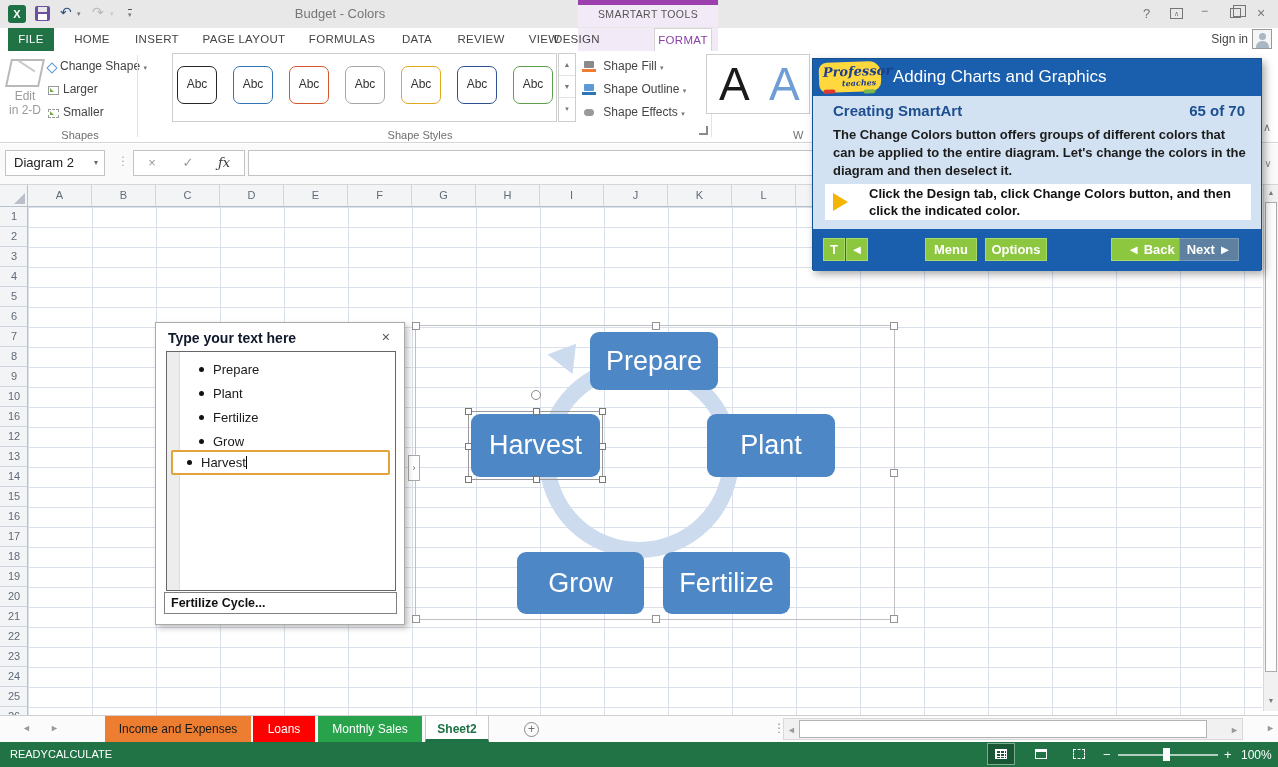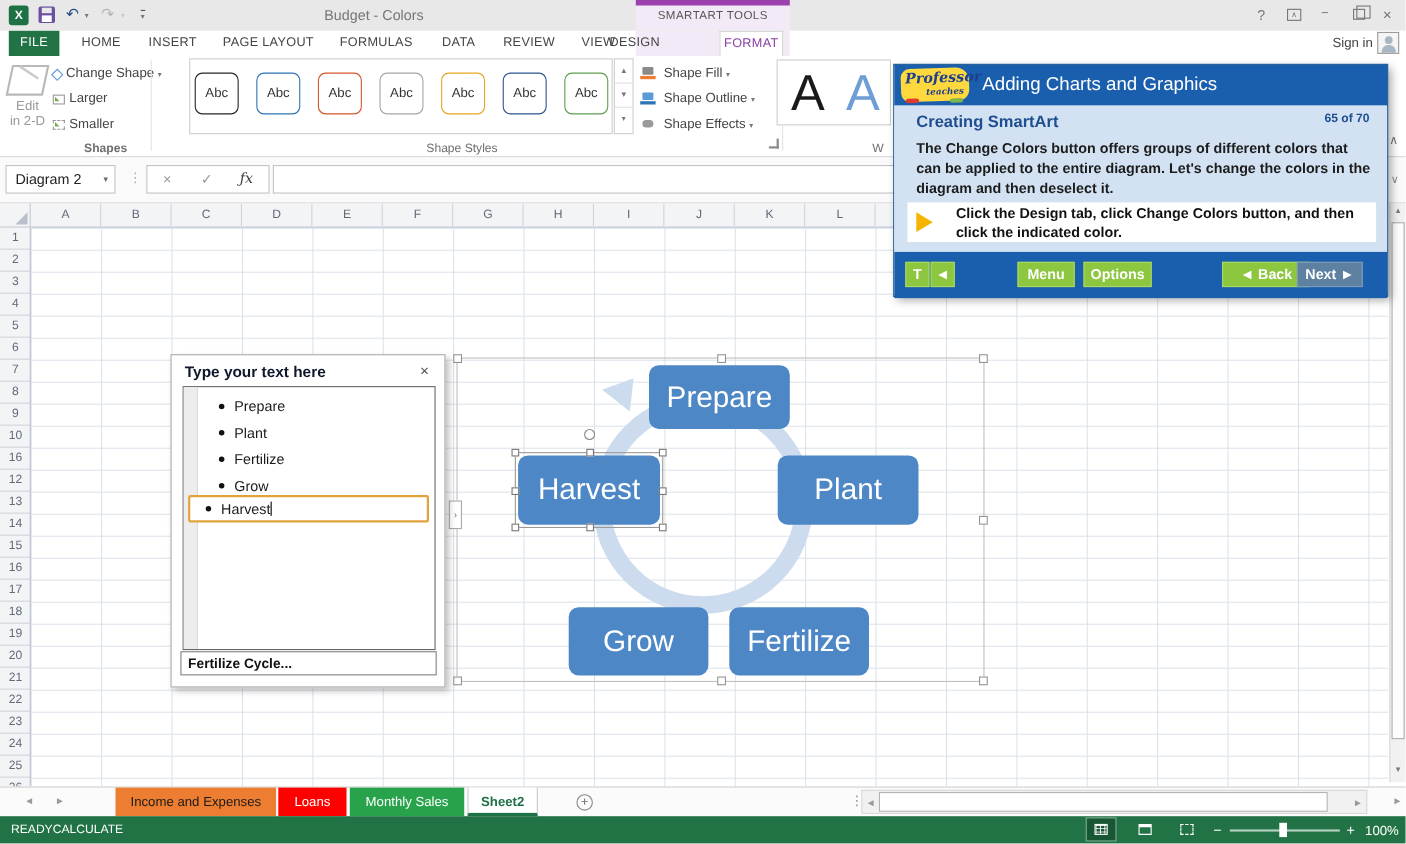--- a/index.html
+++ b/index.html
@@ -136,21 +136,21 @@
      border-radius:8px 12px 10px 8px; transform:rotate(-2deg); }
   #tut-logo .l1 { position:absolute; left:4px; top:2px; font-family:"DejaVu Serif", serif; font-style:italic;
      font-weight:bold; font-size:13px; color:#1c3e8e; }
   #tut-logo .l2 { position:absolute; right:5px; top:16px; font-family:"DejaVu Serif", serif; font-style:italic;
      font-weight:bold; font-size:8px; color:#1c3e8e; }
   #tut-logo .acc-r { position:absolute; left:4px; bottom:-1px; width:12px; height:4px; background:#e03a2f; border-radius:2px; }
   #tut-logo .acc-g { position:absolute; right:6px; bottom:-2px; width:12px; height:4px; background:#7ab648; border-radius:2px; }
   #tut-title { position:absolute; left:80px; top:8px; font-size:17px; color:#fff; }
   #tut-body { position:absolute; left:0; top:37px; width:100%; height:170px; background:#d3e2f2; }
   #tut-lesson { position:absolute; left:20px; top:6px; font-size:15px; font-weight:bold; color:#1d4e8f; }
-  #tut-progress { position:absolute; right:16px; top:6px; font-size:11px; font-weight:bold; color:#1d4e8f; }
+  #tut-progress { position:absolute; right:16px; top:6px; font-size:15px; font-weight:bold; color:#1d4e8f; }
   #tut-para { position:absolute; left:20px; top:30px; width:414px; font-size:13px; font-weight:bold; color:#1c1c1c; line-height:18px; }
   #tut-instr-box { position:absolute; left:12px; top:88px; width:426px; height:36px; background:#fff; }
   #tut-instr-arrow { position:absolute; left:8px; top:9px; width:0; height:0; border-left:15px solid #f5b400;
      border-top:9px solid transparent; border-bottom:9px solid transparent; }
   #tut-instr-text { position:absolute; left:44px; top:1px; width:378px; font-size:13px; font-weight:bold; color:#111; line-height:17px; }
   #tut-footer { position:absolute; left:0; top:170px; width:100%; height:42px; background:#1a5fae; }
   .tut-btn { position:absolute; top:9px; height:23px; background:#8dc63f; border:1px solid #a8d96a;
      color:#fff; font-weight:bold; font-size:13px; text-align:center; line-height:21px; }
 
   
@@ -236,21 +236,21 @@
     <div class="small-btn" style="left:48px;top:8px;">
       <span class="ico diamond"></span><span>Change Shape</span>
       <span class="mini-drop">▾</span>
     </div>
     <div class="small-btn" style="left:48px;top:31px;">
       <span class="ico pic-ico"></span><span>Larger</span>
     </div>
     <div class="small-btn" style="left:48px;top:54px;">
       <span class="ico pic-ico" style="border-style:dashed;"></span><span>Smaller</span>
     </div>
-    <div class="grp-label" style="left:56px;width:80px;font-weight:bold;">Shapes</div>
+    <div class="grp-label" style="left:40px;width:80px;">Shapes</div>
     <div class="grp-sep" style="left:137px;"></div>
 
     <div id="style-gallery" class="abs">
       <div class="abc" style="left: 4px; border-color: rgb(38, 38, 38);">Abc</div>
       <div class="abc" style="left: 60px; border-color: rgb(46, 117, 182);">Abc</div>
       <div class="abc" style="left: 116px; border-color: rgb(214, 86, 43);">Abc</div>
       <div class="abc" style="left: 172px; border-color: rgb(166, 166, 166);">Abc</div>
       <div class="abc" style="left: 228px; border-color: rgb(227, 168, 32);">Abc</div>
       <div class="abc" style="left: 284px; border-color: rgb(45, 84, 145);">Abc</div>
       <div class="abc" style="left: 340px; border-color: rgb(95, 158, 77);">Abc</div>

